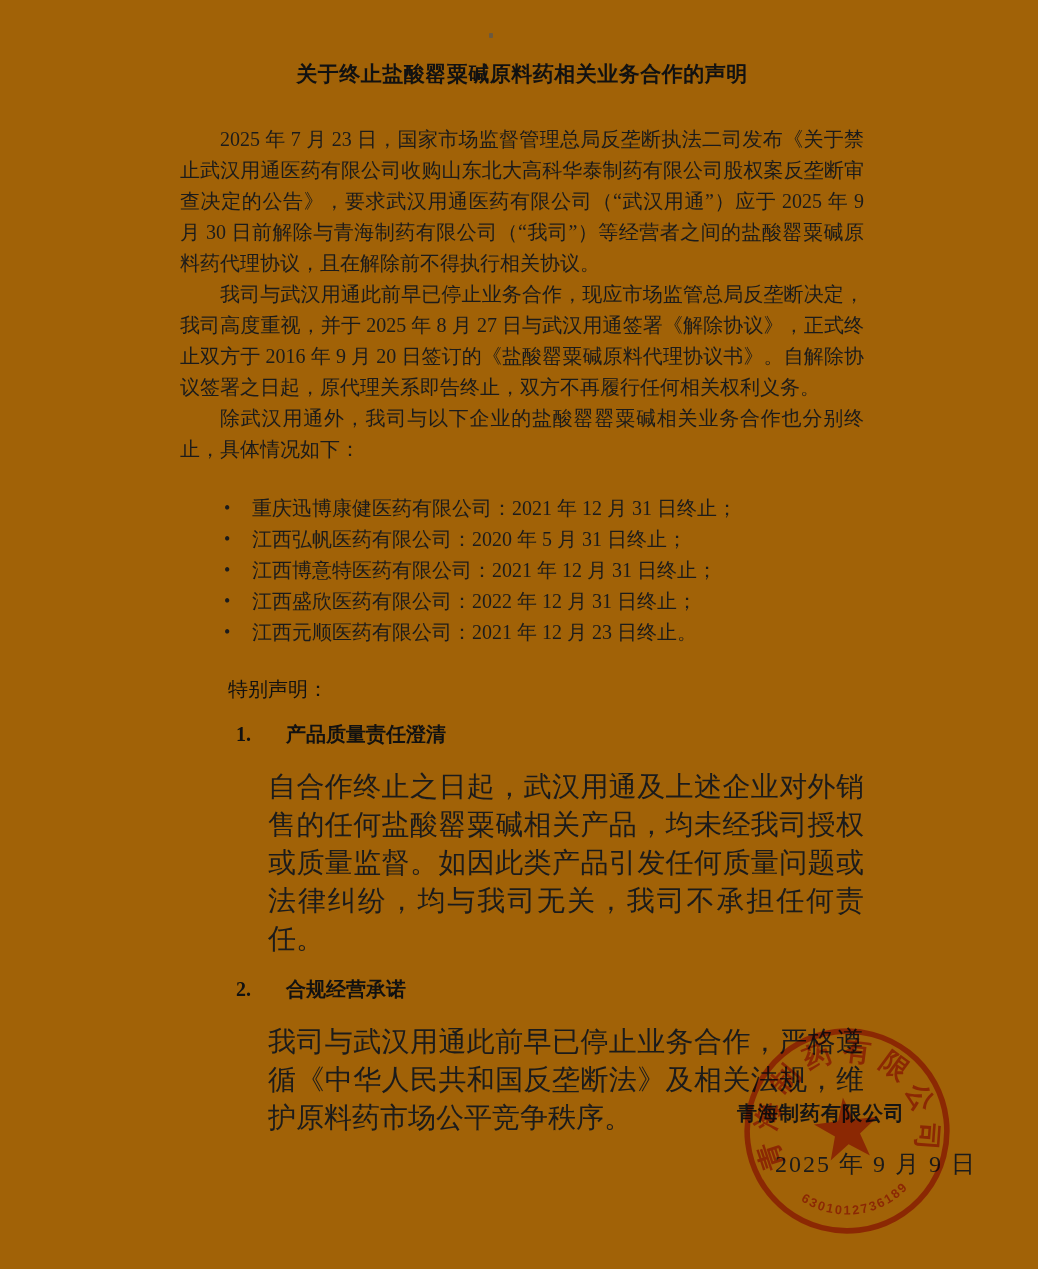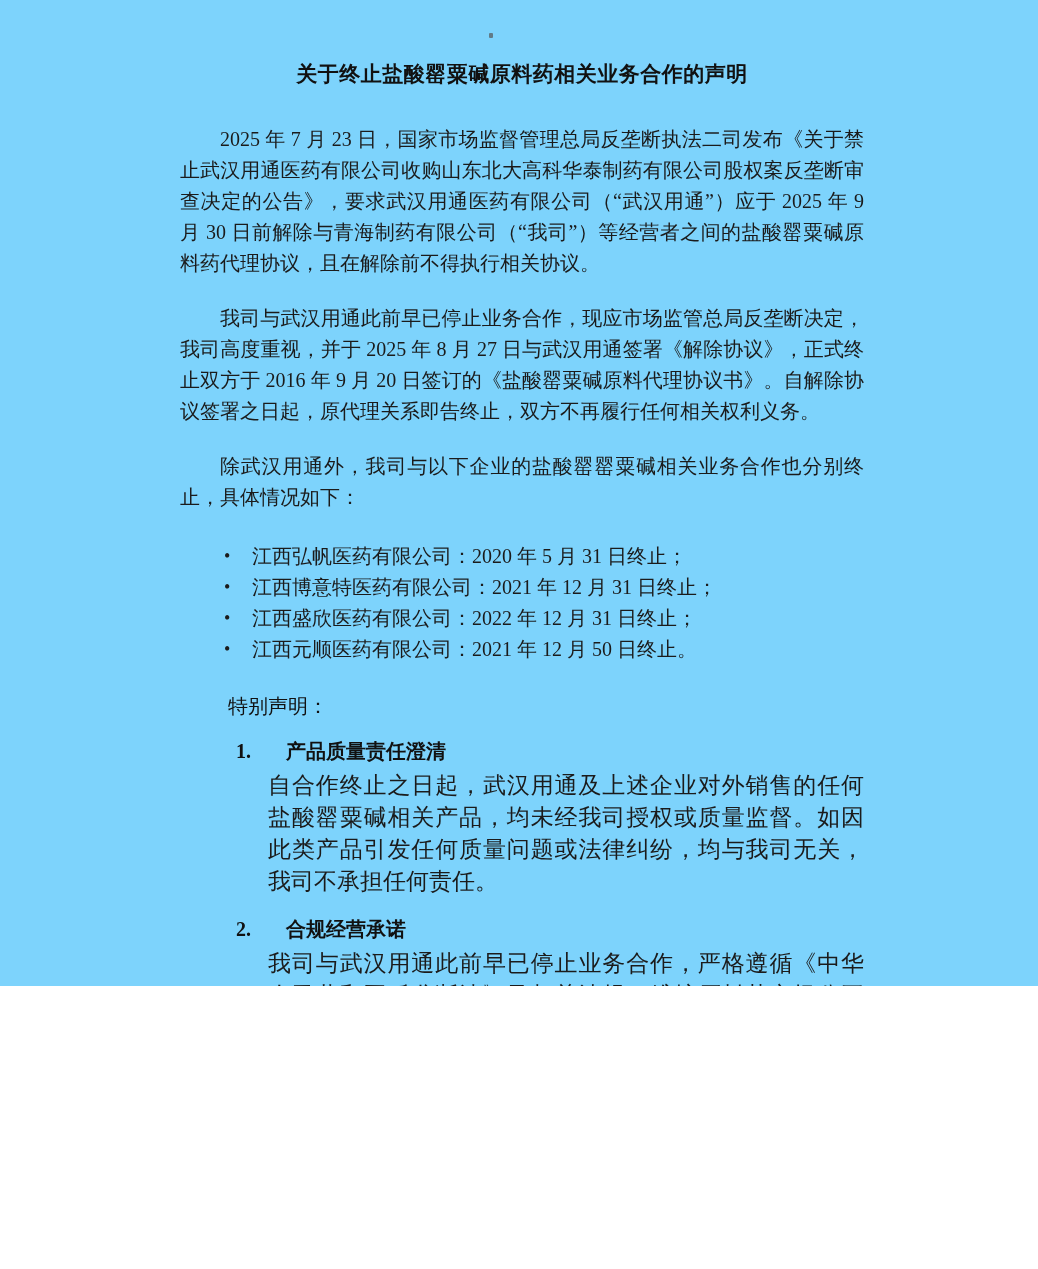--- a/index.html
+++ b/index.html
@@ -1,35 +1,34 @@
 <!DOCTYPE html>
 <html><head>
 <meta charset="utf-8">
 <style>
   html,body{margin:0;padding:0;}
   .page{
     position:relative;
-    width:1038px;height:986px;
-    background:#7dd3fc;
+    width:1038px;height:1269px;
+    background:#a16207;
     font-family:"Liberation Serif","DejaVu Serif",serif;
     color:#1b1b1b;
     overflow:hidden;
   }
   .content{
     position:absolute;left:180px;top:0;width:684px;
   }
   .doc-title{
     margin-top:60px;
     text-align:center;
     font-size:21px;font-weight:700;
     letter-spacing:0.5px;
     color:#111;
   }
   .para{
-    margin-top:24px;
     font-size:20px;line-height:31px;
     text-align:justify;
     text-indent:2em;
   }
   .para.first{margin-top:36px;}
   ul.term-list{
     margin:28px 0 0 0;
     padding:0 0 0 72px;
     list-style:none;
   }
@@ -48,23 +47,23 @@
   }
   .numbered-item{margin-top:16px;}
   .numbered-item .head-row{
     display:flex;
     margin-left:56px;
     font-size:20px;font-weight:700;color:#111;
     line-height:30px;
   }
   .numbered-item .num{width:50px;}
   .numbered-item .body{
-    margin:4px 0 0 88px;
+    margin:19px 0 0 88px;
     width:596px;
-    font-size:23px;line-height:32px;
+    font-size:28px;line-height:38px;
     text-align:justify;
   }
   .signature{
     position:absolute;
     left:737px;top:1100px;
     z-index:2;
   }
   .sig-company{
     font-size:20px;font-weight:700;letter-spacing:1px;color:#151515;
     white-space:nowrap;
@@ -108,24 +107,25 @@
 
     <div class="doc-title">关于终止盐酸罂粟碱原料药相关业务合作的声明</div>
 
     <div class="para first">2025 年 7 月 23 日，国家市场监督管理总局反垄断执法二司发布《关于禁止武汉用通医药有限公司收购山东北大高科华泰制药有限公司股权案反垄断审查决定的公告》，要求武汉用通医药有限公司（“武汉用通”）应于 2025 年 9 月 30 日前解除与青海制药有限公司（“我司”）等经营者之间的盐酸罂粟碱原料药代理协议，且在解除前不得执行相关协议。</div>
 
     <div class="para">我司与武汉用通此前早已停止业务合作，现应市场监管总局反垄断决定，我司高度重视，并于 2025 年 8 月 27 日与武汉用通签署《解除协议》，正式终止双方于 2016 年 9 月 20 日签订的《盐酸罂粟碱原料代理协议书》。自解除协议签署之日起，原代理关系即告终止，双方不再履行任何相关权利义务。</div>
 
     <div class="para">除武汉用通外，我司与以下企业的盐酸罂罂粟碱相关业务合作也分别终止，具体情况如下：</div>
 
     <ul class="term-list">
+      <li>重庆迅博康健医药有限公司：2021 年 12 月 31 日终止；</li>
       <li>江西弘帆医药有限公司：2020 年 5 月 31 日终止；</li>
       <li>江西博意特医药有限公司：2021 年 12 月 31 日终止；</li>
       <li>江西盛欣医药有限公司：2022 年 12 月 31 日终止；</li>
-      <li>江西元顺医药有限公司：2021 年 12 月 50 日终止。</li>
+      <li>江西元顺医药有限公司：2021 年 12 月 23 日终止。</li>
     </ul>
 
     <div class="special-heading">特别声明：</div>
 
     <div class="numbered-item">
       <div class="head-row">
         <span class="num">1.</span>
         <span>产品质量责任澄清</span>
       </div>
       <div class="body">自合作终止之日起，武汉用通及上述企业对外销售的任何盐酸罂粟碱相关产品，均未经我司授权或质量监督。如因此类产品引发任何质量问题或法律纠纷，均与我司无关，我司不承担任何责任。</div>

